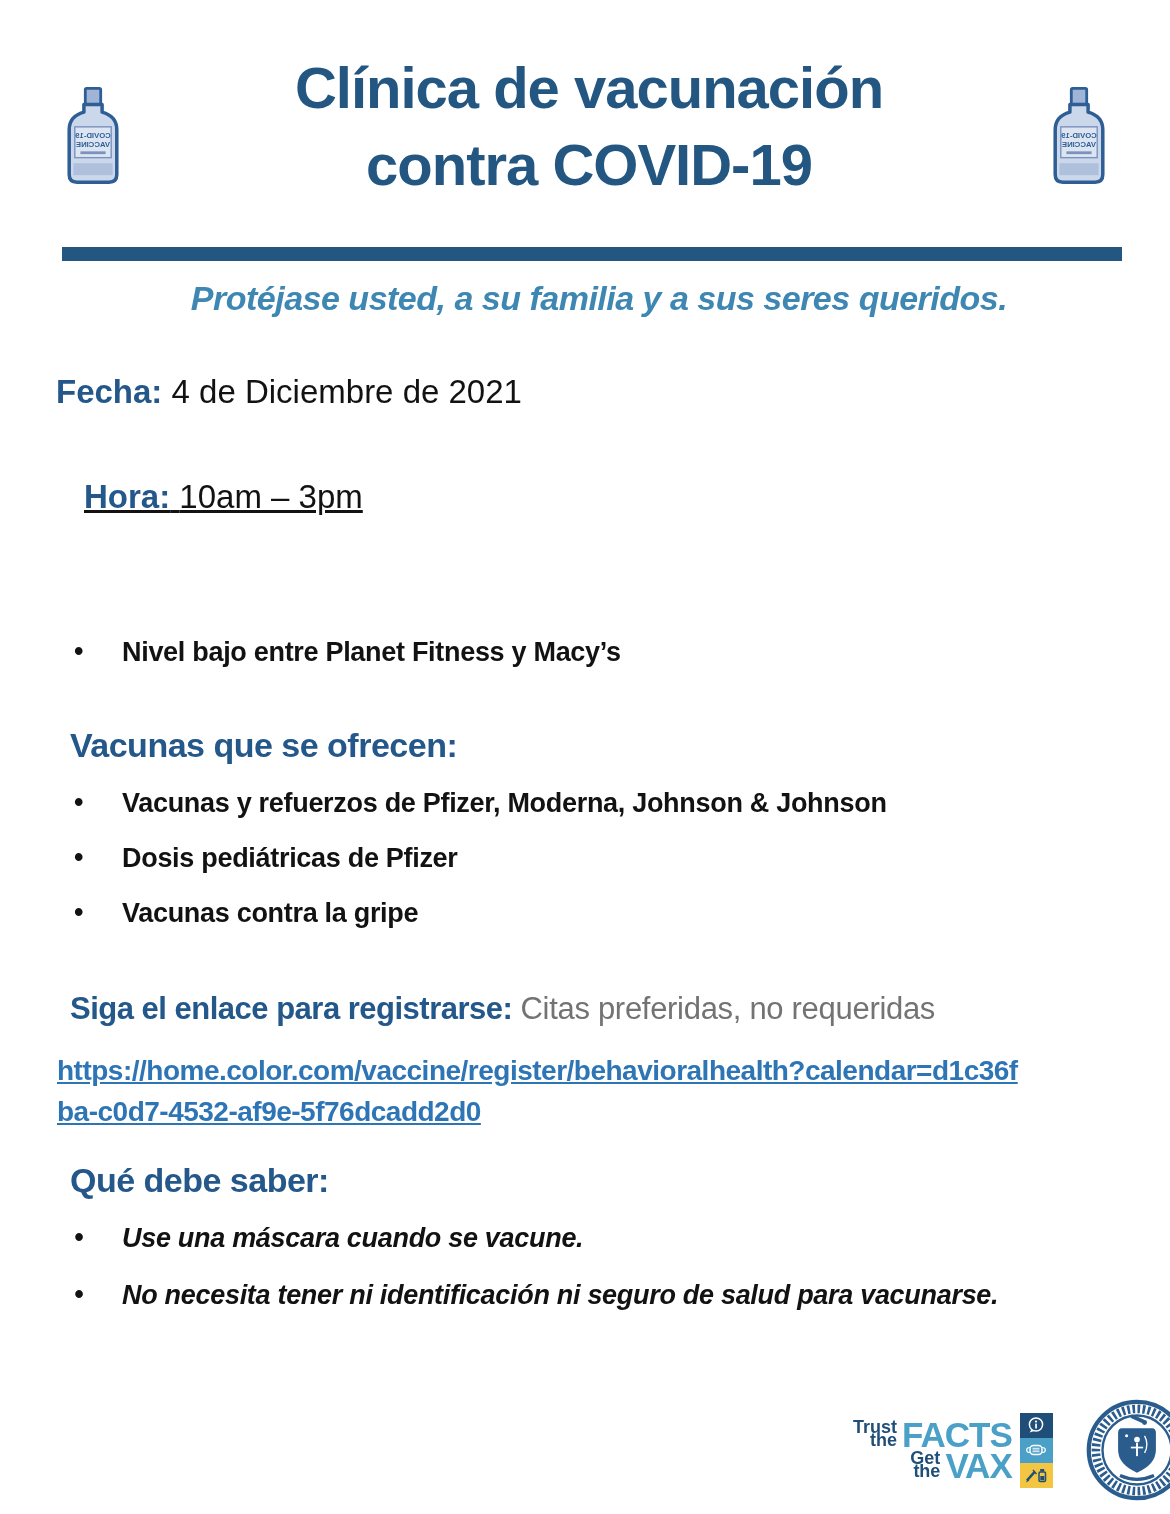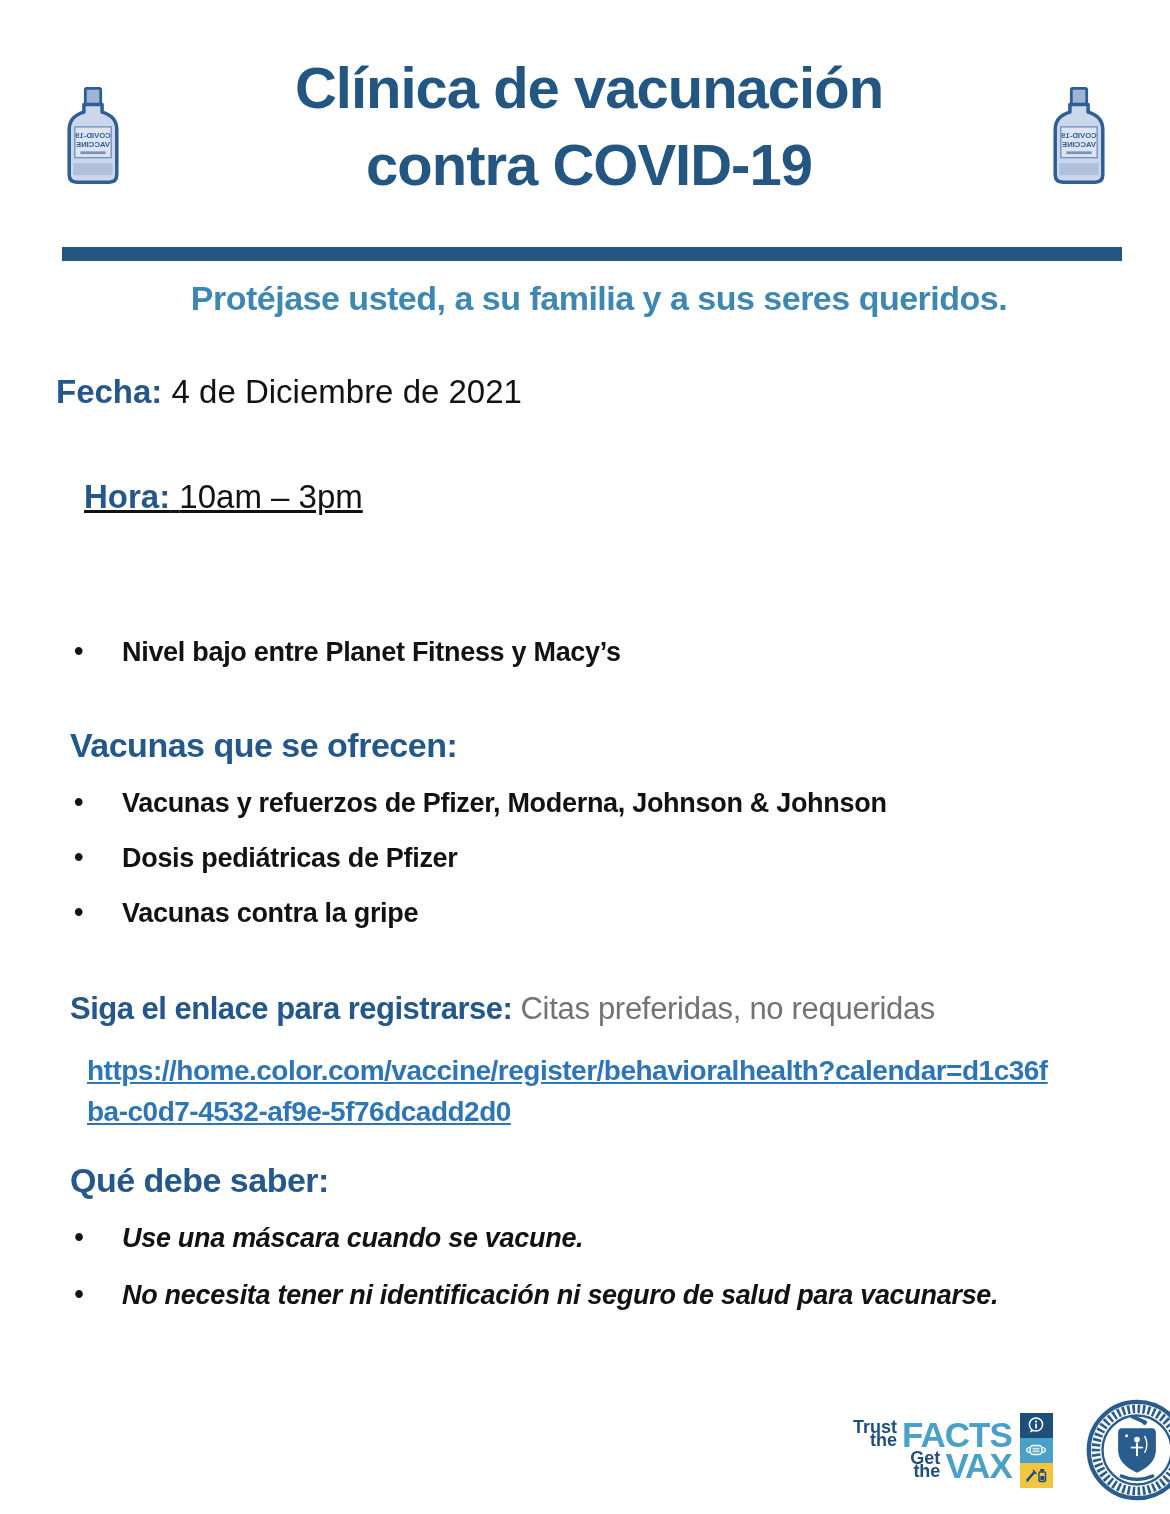--- a/index.html
+++ b/index.html
@@ -15,21 +15,21 @@
     font-size:58px; font-weight:bold; letter-spacing:-1px;
     color:#235782; line-height:1.32;padding-left:8px;
   }
   .bottle { position:absolute; width:70px; height:114px; }
   .bottle svg { width:100%; height:100%; transform:scaleX(-1); }
   .bottle.left  { left:58px;  top:80px; }
   .bottle.right { left:1044px; top:80px; }
   .rule { position:absolute; top:247px; left:62px; width:1060px; height:14px; background:#235782; }
   .subtitle {
     position:absolute; top:279px; left:0; width:100%; text-align:center;
-    font-size:34px; font-weight:bold; color:#3E87B3; letter-spacing:-0.5px;padding-left:28px;
+    font-size:34px; font-weight:bold; font-style:italic; color:#3E87B3; letter-spacing:-0.5px;padding-left:28px;
   }
 
   
   .detail { position:absolute; font-size:33px; color:#121212; white-space:nowrap; }
   .detail .lbl { font-weight:bold; color:#24578A; }
   #fecha { top:373px; left:56px;text-align:center; }
   #hora  { top:478px; left:84px;text-decoration:underline; }
   #lugar { top:583px; left:84px; }
 
   
@@ -46,21 +46,21 @@
   .heading {
     position:absolute; font-size:34px; font-weight:bold; color:#24578A;
     letter-spacing:-0.5px; white-space:nowrap;
   }
   #vacunas-heading { top:726px;  left:70px; }
   #que-heading     { top:1161px; left:70px; }
   #siga            { top:991px;  left:70px; font-size:31px; }
   #siga .note      { font-weight:normal; color:#737373; letter-spacing:-0.3px; }
 
   .link {
-    position:absolute; top:1050px; left:87px; font-size:28px; font-weight:bold;
+    position:absolute; top:1050px; left:57px; font-size:28px; font-weight:bold;
     color:#2E75B6; text-decoration:underline; line-height:41px; letter-spacing:-0.5px;
     white-space:nowrap;
   }
 
   
   .footer { position:absolute; left:853px; top:1398px; display:flex; align-items:center; }
   .tfgv .row { display:flex; justify-content:flex-end; align-items:flex-end; }
   .tfgv .stack {
     font-size:18px; font-weight:bold; color:#1F4E79; line-height:13px;
     text-align:right; margin-right:5px; padding-bottom:3px;

